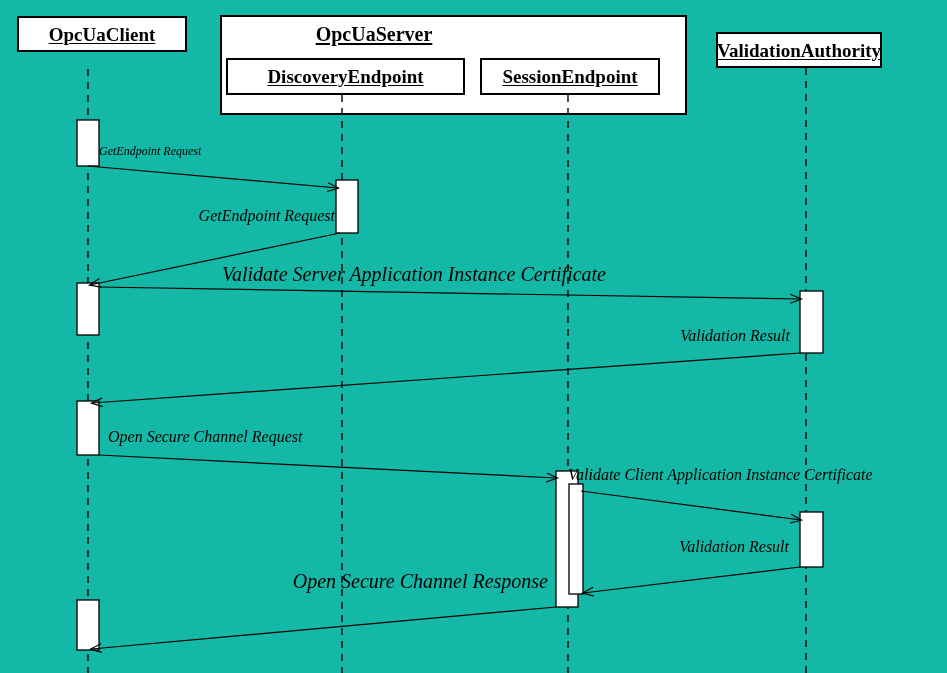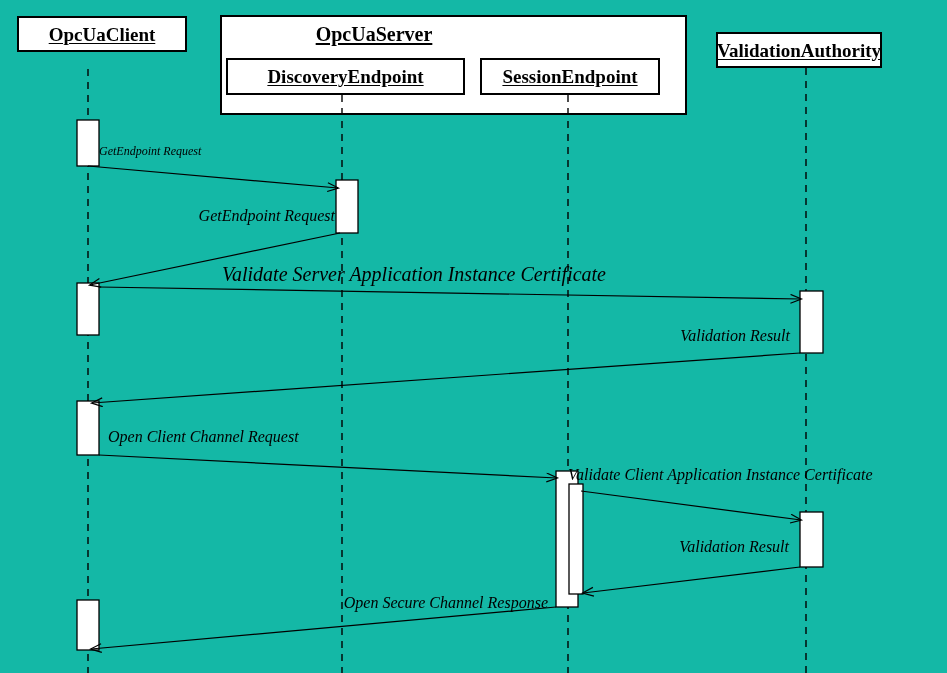--- a/index.html
+++ b/index.html
@@ -118,18 +118,18 @@
         <line x1="581" y1="491" x2="801" y2="520" stroke="#000000" stroke-width="1.2" marker-end="url(#open-arrow)"></line>
         <line x1="800" y1="567" x2="583" y2="593" stroke="#000000" stroke-width="1.2" marker-end="url(#open-arrow)"></line>
         <line x1="556" y1="607" x2="91" y2="649" stroke="#000000" stroke-width="1.2" marker-end="url(#open-arrow)"></line>
       </g>
   </svg>
 
   <div class="msg-label" style="top: 145px; font-size: 12px; left: 99px;">GetEndpoint Request</div>
   <div class="msg-label right-align" style="top: 208px; font-size: 16px; left: 0px; width: 335px;">GetEndpoint Request</div>
   <div class="msg-label" style="top: 264px; font-size: 20px; left: 222px;">Validate Server Application Instance Certificate</div>
   <div class="msg-label right-align" style="top: 328px; font-size: 16px; left: 0px; width: 790px;">Validation Result</div>
-  <div class="msg-label" style="top: 429px; font-size: 16px; left: 108px;">Open Client Channel Request</div>
+  <div class="msg-label" style="top: 429px; font-size: 16px; left: 108px;">Open Secure Channel Request</div>
   <div class="msg-label" style="top: 467px; font-size: 16px; left: 568px;">Validate Client Application Instance Certificate</div>
   <div class="msg-label right-align" style="top: 539px; font-size: 16px; left: 0px; width: 789px;">Validation Result</div>
-  <div class="msg-label right-align" style="top: 595px; font-size: 16px; left: 0px; width: 548px;">Open Secure Channel Response</div>
+  <div class="msg-label right-align" style="top: 571px; font-size: 20px; left: 0px; width: 548px;">Open Secure Channel Response</div>
 
 </div>
 
 </body></html>

